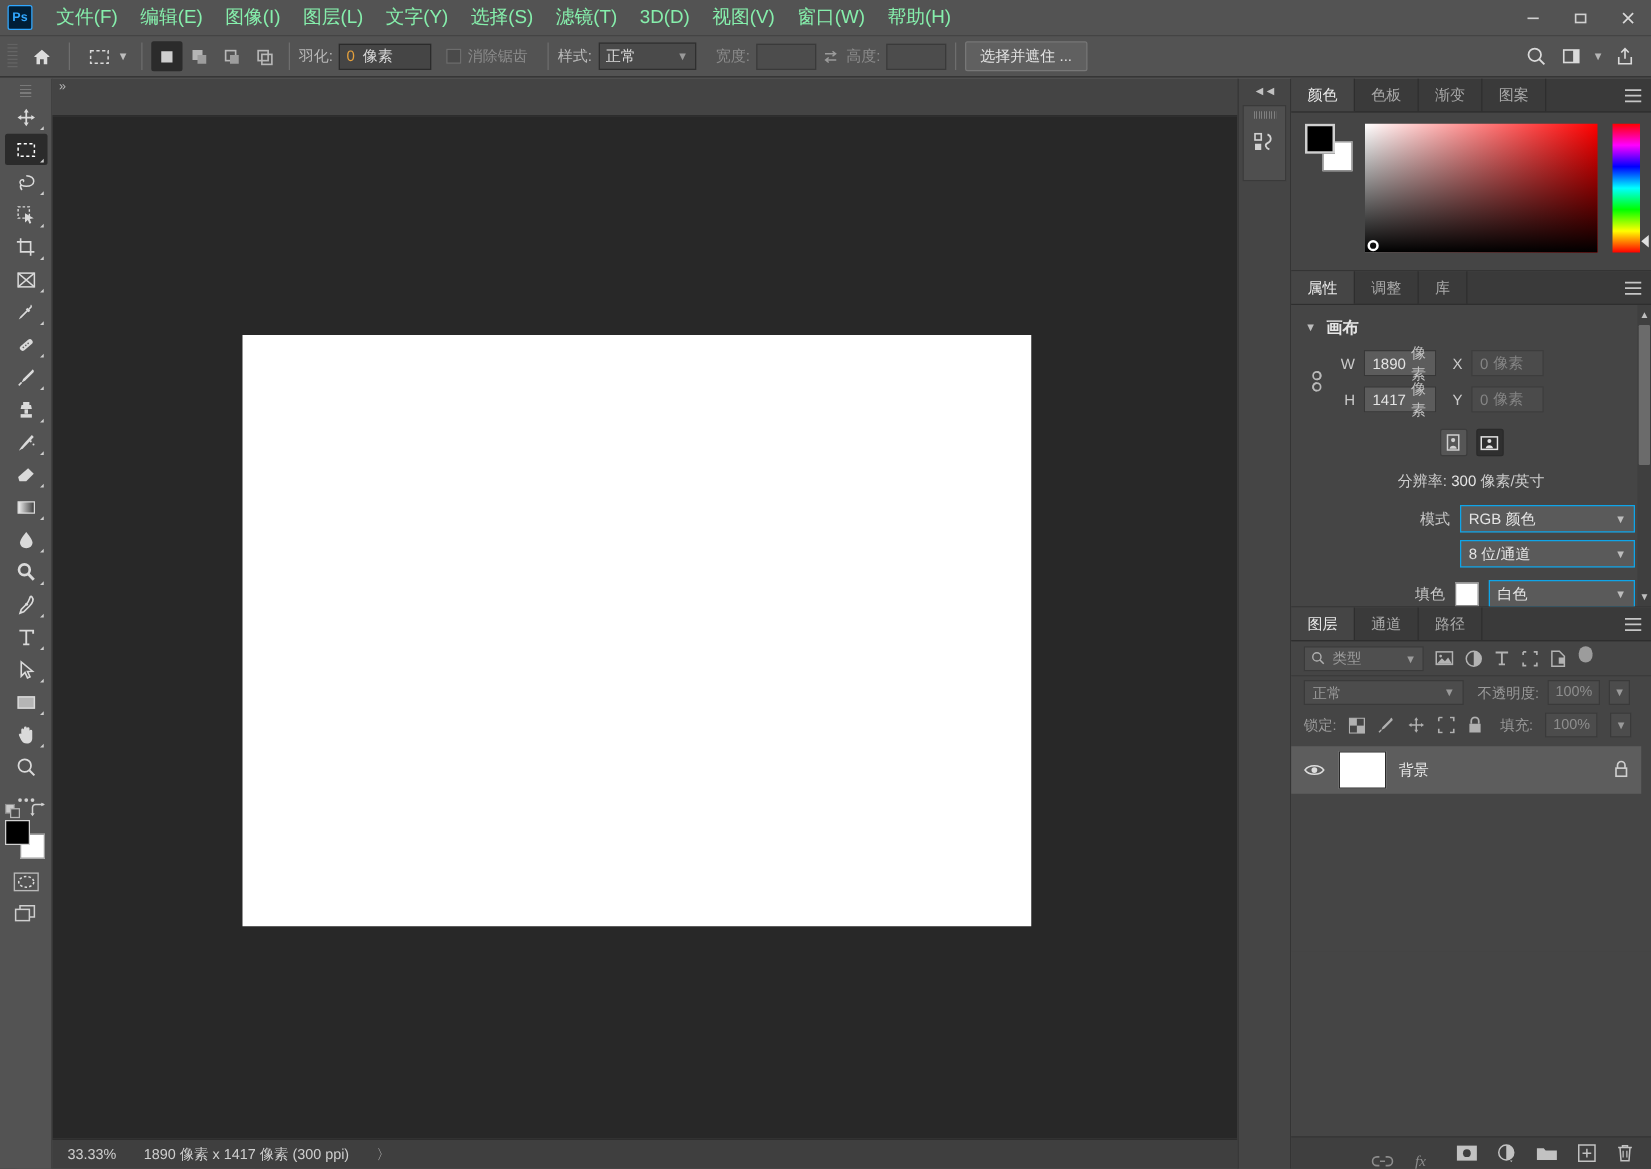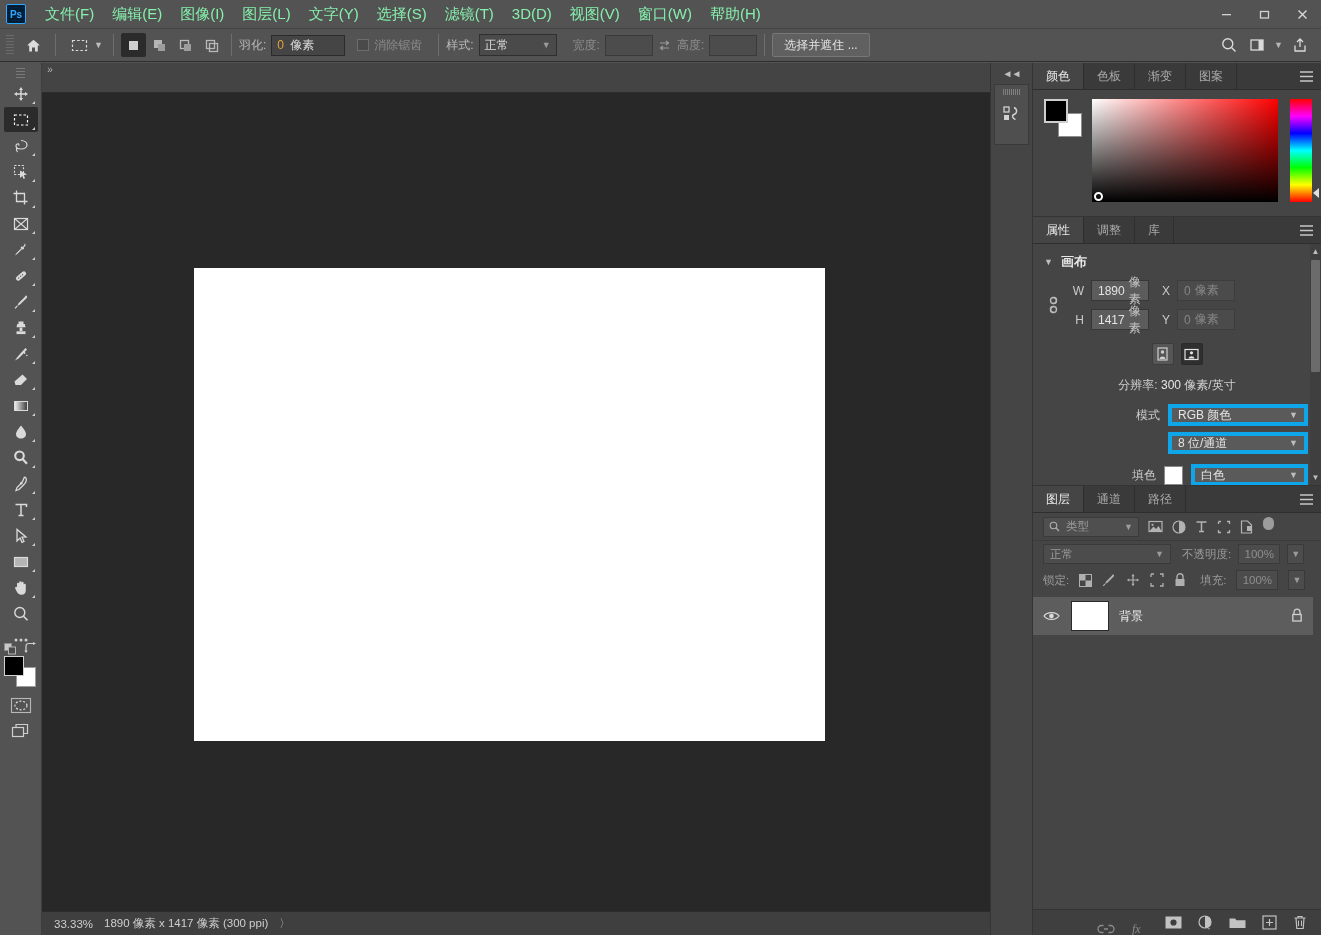--- a/index.html
+++ b/index.html
@@ -116,21 +116,21 @@
     position:absolute; left:42px; top:93px; width:948px; height:818px;
     background:#282828; overflow:hidden;
   }
   .document {
     position:absolute; left:152px; top:175px; width:631px; height:473px;
     background:#ffffff; box-shadow:0 0 0 0 rgba(0,0,0,.4);
   }
   .statusbar {
     position:absolute; left:42px; top:911px; width:948px; height:24px;
     background:#3f3f3f; border-top:1px solid #2d2d2d;
-    display:flex; align-items:center; gap:11px; padding-left:12px;
+    display:flex; align-items:center; gap:22px; padding-left:12px;
     font-size:11.5px; color:#cfcfcf;
   }
   .statusbar .arr { color:#b2b2b2; font-size:11px; }
 
   
   .minidock {
     position:absolute; left:990px; top:63px; width:43px; height:872px;
     background:#454545; border-left:1px solid #343434; border-right:1px solid #343434;
   }
   .minidock .dbl { height:21px; display:flex; align-items:center; justify-content:center;
@@ -199,21 +199,21 @@
   .nfield.empty .num, .nfield.empty .unit { color:#858585; }
   .orientrow { display:flex; justify-content:center; gap:7px; margin-top:13px; }
   .orientbtn { width:22px; height:22px; background:#565656; border:1px solid #3c3c3c; border-radius:2px;
     display:flex; align-items:center; justify-content:center; }
   .orientbtn.active { background:#2f2f2f; border-color:#2a2a2a; }
   .resline { text-align:center; font-size:12px; color:#cfcfcf; margin-top:12px; }
   .resline .v { color:#e6e6e6; }
   .selrow { display:flex; align-items:center; gap:8px; justify-content:flex-end; padding-right:13px; margin-top:10px; }
   .selrow .lbl { font-size:12px; color:#cacaca; }
   .psel {
-    background:#5a5a5a; border:4px solid #0ea5e9; width:140px; height:22px;
+    background:#5a5a5a; border:1px solid #0ea5e9; width:140px; height:22px;
     display:flex; align-items:center; justify-content:space-between;
     padding:0 6px; font-size:12px; color:#e4e4e4;
   }
   .psel.wide { width:117px; }
   .psel .cv { color:#bdbdbd; font-size:9px; }
   .fillsw { width:19px; height:19px; background:#fff; border:1px solid #8a8a8a; }
   .pscroll { position:absolute; right:0; top:0; width:11px; height:241px; background:#3f3f3f; }
   .pscroll .thumb { position:absolute; left:1px; top:16px; width:9px; height:112px; background:#6b6b6b; border-radius:1px; }
   .pscroll .ar { position:absolute; left:0; width:11px; height:15px; display:flex; align-items:center; justify-content:center; color:#bfbfbf; font-size:8px; }
 

